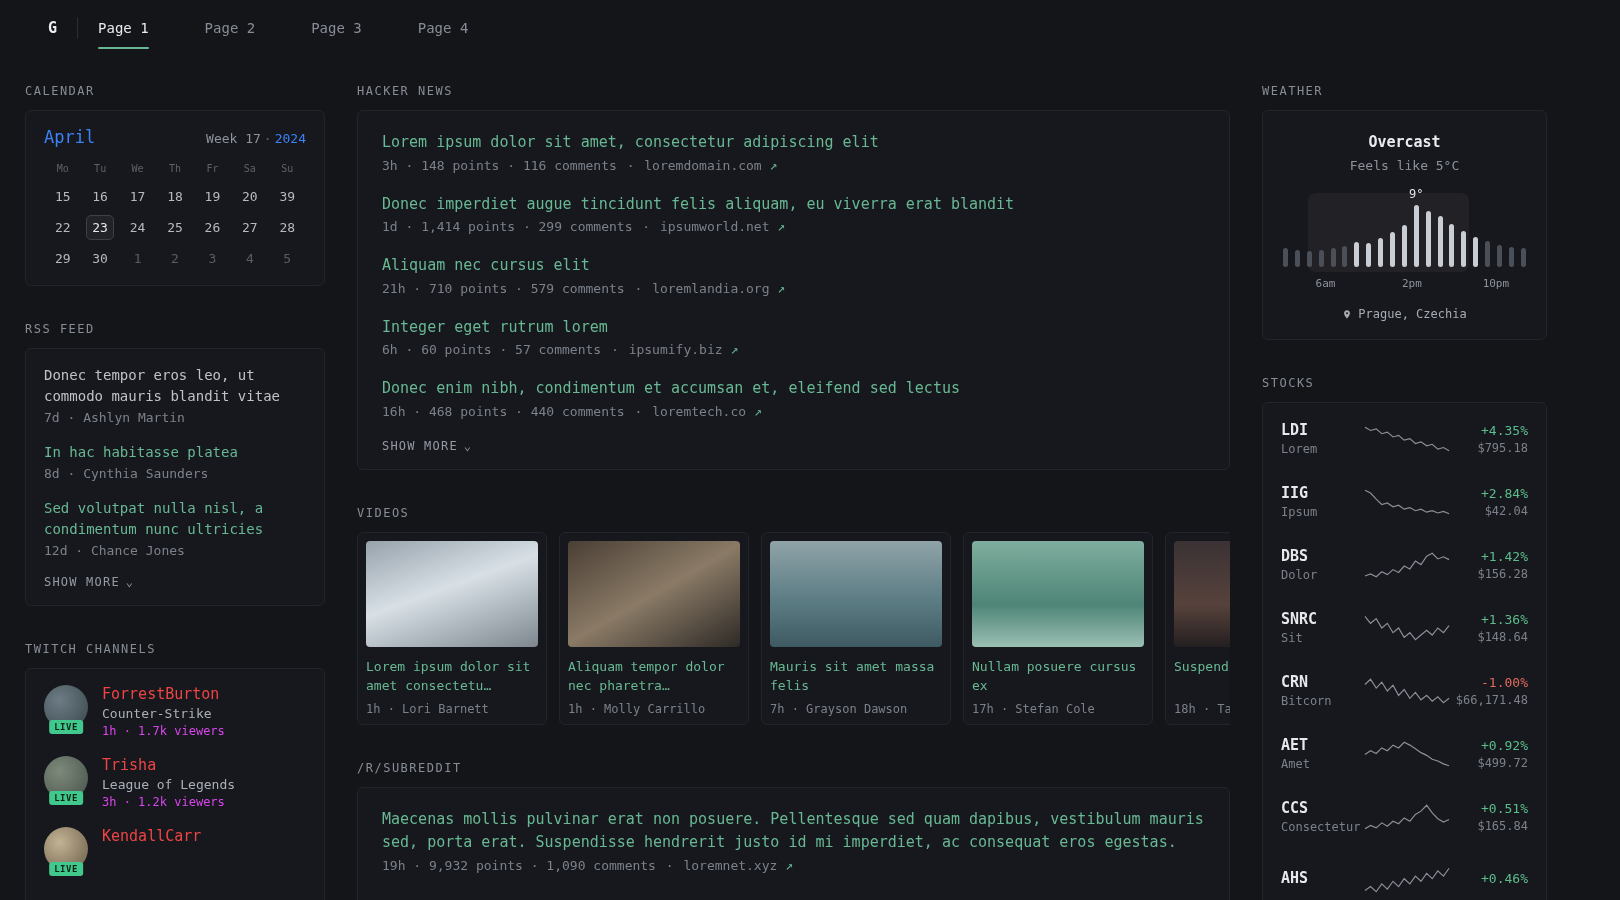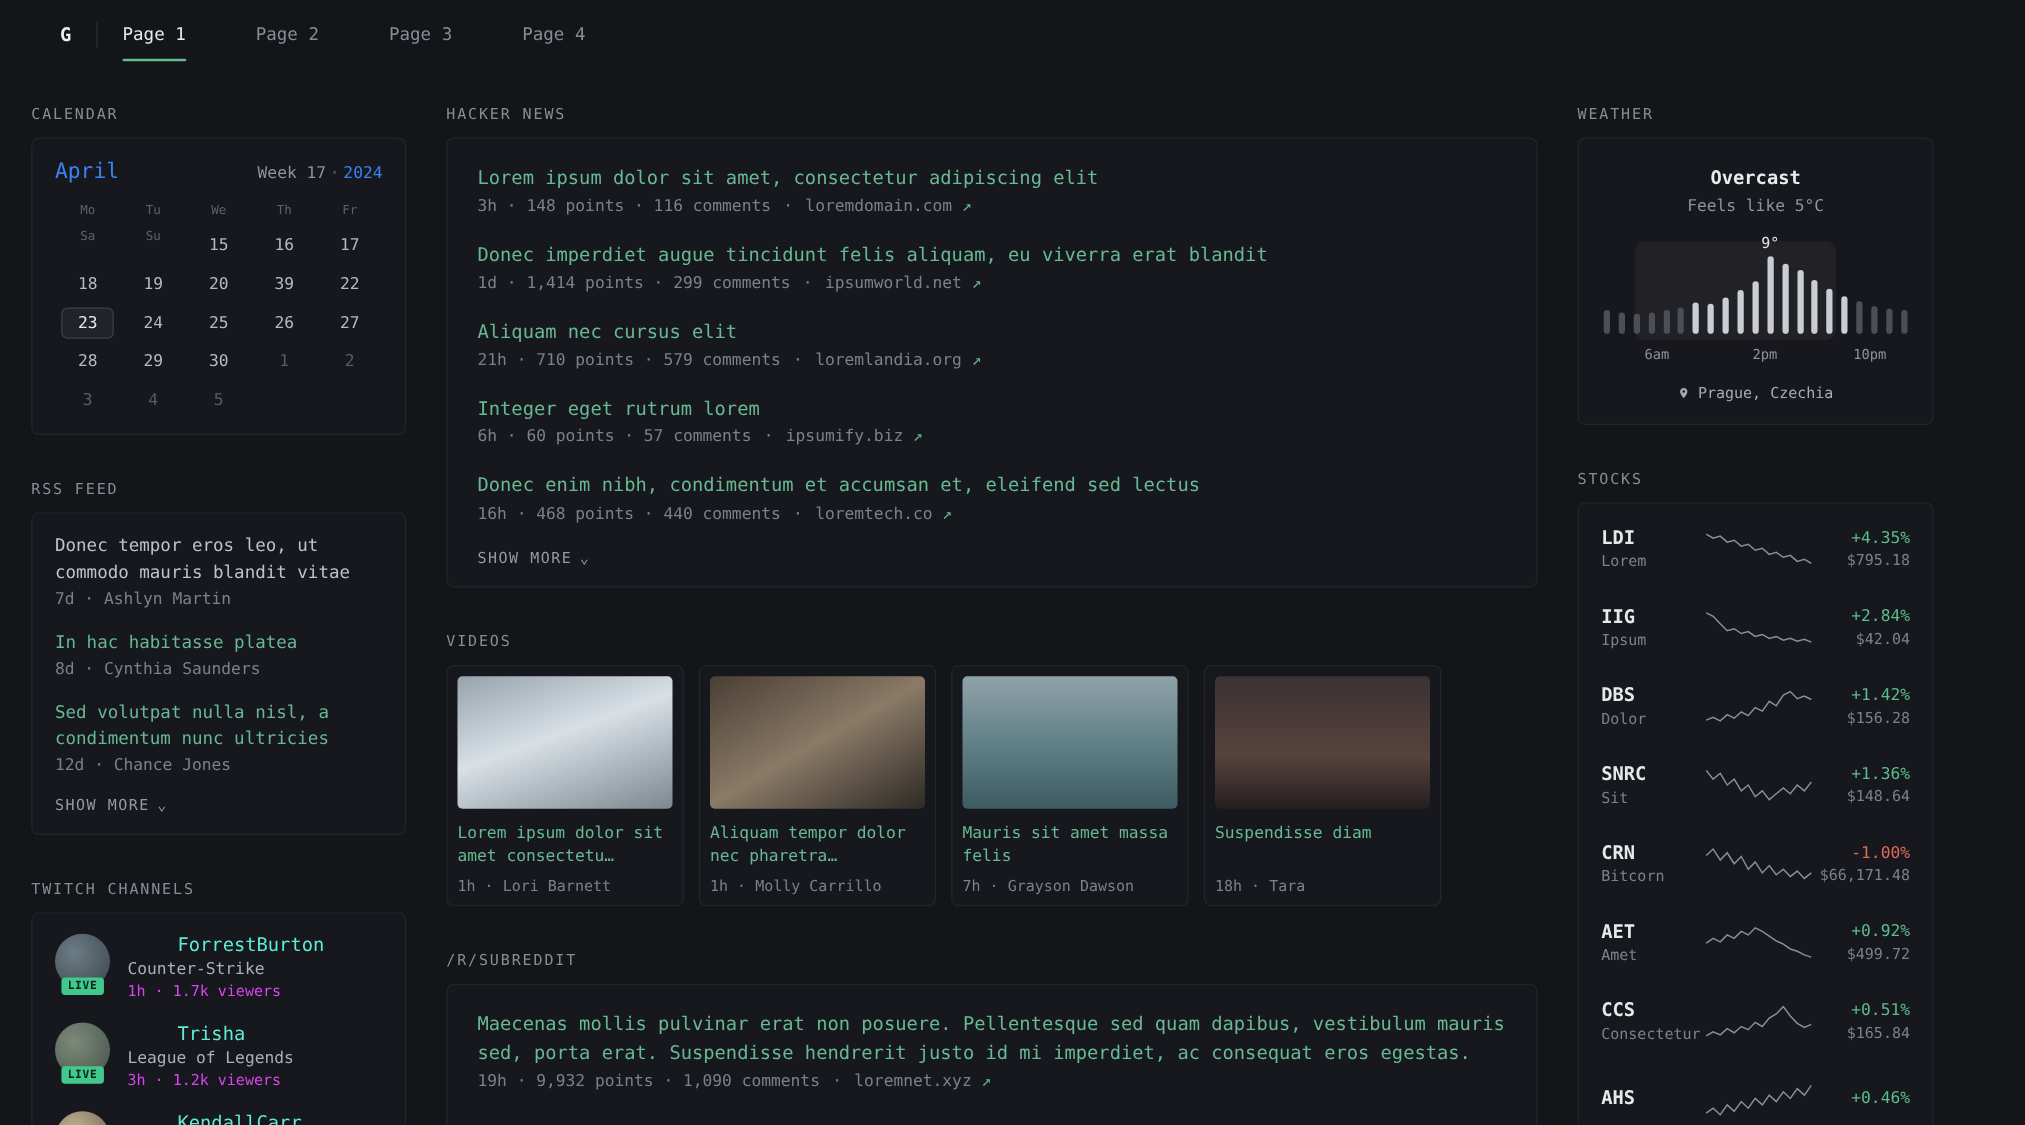--- a/index.html
+++ b/index.html
@@ -29,21 +29,21 @@
   .section-title { font-size:12px; letter-spacing:1.5px; color:#878d97; margin-bottom:12px; }
   .card { background:#17181d; border:1px solid #23252c; border-radius:6px; }
 
   
   .cal-card { padding:16px 18px 14px; }
   .cal-head { display:flex; justify-content:space-between; align-items:baseline; }
   .cal-month { font-size:17px; color:#3b82f6; }
   .cal-meta { font-size:13px; color:#8e939d; }
   .cal-meta .year { color:#3b82f6; }
   .cal-meta .dot { color:#5c616b; padding:0 3px; }
-  .cal-grid { display:grid; grid-template-columns:repeat(5,1fr); margin-top:16px; row-gap:6px; text-align:center; }
+  .cal-grid { display:grid; grid-template-columns:repeat(7,1fr); margin-top:16px; row-gap:6px; text-align:center; }
   .cal-dow { font-size:10px; color:#5c616b; padding-bottom:4px; }
   .cal-cell { font-size:13px; color:#b6bac1; padding:5px 0; }
   .cal-cell.muted { color:#585d66; }
   .cal-cell.sel { background:#212329; border:1px solid #3c4049; border-radius:5px; color:#e6e8ec; padding:4px 0; margin:0 5px; }
 
   
   .rss-card { padding:16px 18px; }
   .rss-item { margin-bottom:17px; }
   .rss-title { display:block; font-size:14px; line-height:1.5; color:#67b893; cursor:pointer; }
   .rss-title.read { color:#bfc2c9; }
@@ -52,21 +52,21 @@
 
   
   .twitch-card { padding:16px 18px; }
   .channel { display:flex; gap:14px; align-items:flex-start; margin-bottom:18px; cursor:pointer; }
   .avatar-wrap { position:relative; flex:none; }
   .avatar { width:44px; height:44px; border-radius:50%; }
   .av-0 { background:radial-gradient(circle at 35% 35%, #6d7d85, #39454c); }
   .av-1 { background:radial-gradient(circle at 35% 35%, #7d8a7a, #46524a); }
   .av-2 { background:radial-gradient(circle at 35% 35%, #c3b394, #6a5c49); }
   .live-badge { position:absolute; left:50%; bottom:-5px; transform:translateX(-50%); background:#41c98d; color:#0c2418; font-size:9px; font-weight:bold; padding:2px 5px; border-radius:3px; letter-spacing:.5px; }
-  .channel-name { font-size:15px; color:#5eead4;margin-left:40px; }
+  .channel-name { font-size:15px; color:#ef4444; }
   .channel-game { font-size:13px; color:#aab0b8; margin-top:3px; }
   .channel-meta { font-size:12px; color:#d946ef; margin-top:3px; }
 
   
   .hn-card { padding:20px 24px 16px; }
   .hn-item { margin-bottom:20px; }
   .item-title { display:block; font-size:15px; line-height:1.5; color:#67b893; cursor:pointer; }
   .item-meta { font-size:13px; color:#7b818b; margin-top:4px; }
   .item-meta .dot { padding:0 2px; }
   .item-meta .domain { cursor:pointer; }
@@ -315,20 +315,25 @@
         </div>
         <div class="card video-card">
           <div class="video-thumb thumb-1"></div>
           <div class="video-title">Aliquam tempor dolor nec pharetra…</div>
           <div class="video-meta">1h · Molly Carrillo</div>
         </div>
         <div class="card video-card">
           <div class="video-thumb thumb-2"></div>
           <div class="video-title">Mauris sit amet massa felis</div>
           <div class="video-meta">7h · Grayson Dawson</div>
+        </div>
+        <div class="card video-card">
+          <div class="video-thumb thumb-3"></div>
+          <div class="video-title">Nullam posuere cursus ex</div>
+          <div class="video-meta">17h · Stefan Cole</div>
         </div>
         <div class="card video-card">
           <div class="video-thumb thumb-4"></div>
           <div class="video-title">Suspendisse diam</div>
           <div class="video-meta">18h · Tara</div>
         </div>
       </div>
     </div>
 
     <div class="section">

